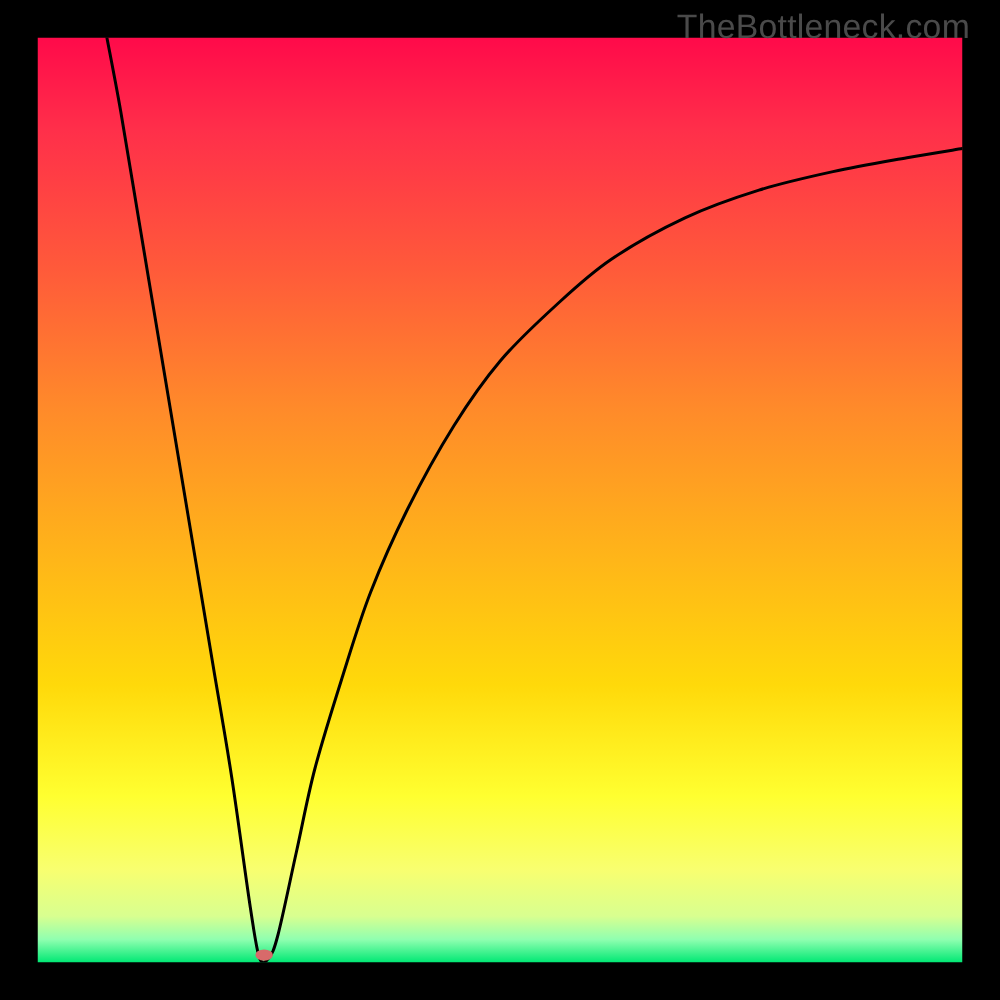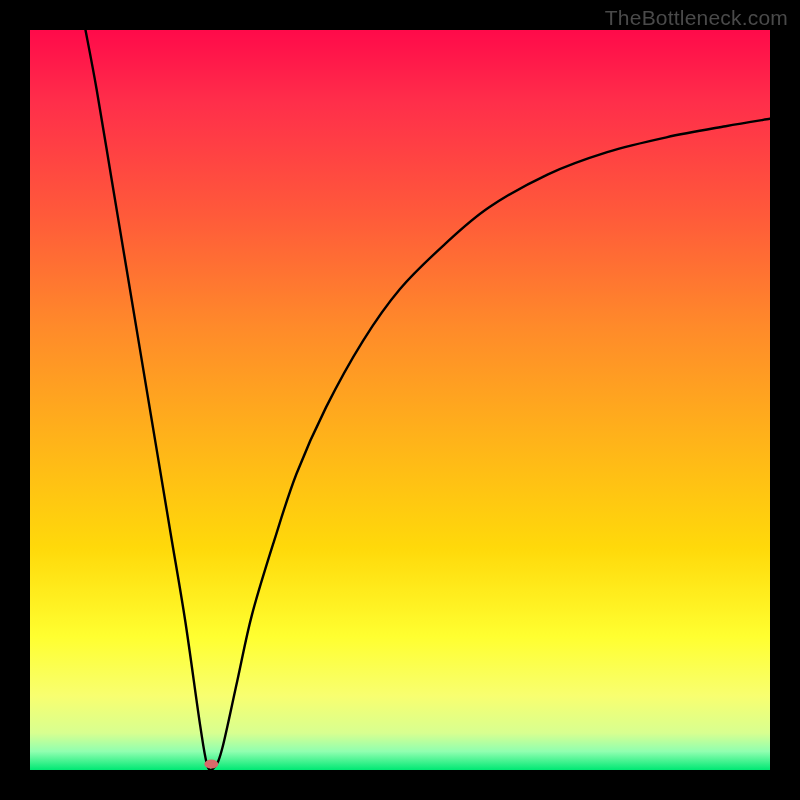--- a/index.html
+++ b/index.html
@@ -36,23 +36,23 @@
   .curve-svg {
     position: absolute;
     left: 0;
     top: 0;
     width: 100%;
     height: 100%;
   }
   .watermark {
     position: absolute;
     top: 6px;
-    right: 12px;
+    right: 24px;
     color: #4a4a4a;
-    font-size: 21px;
+    font-size: 27px;
     font-weight: 500;
     letter-spacing: 0.2px;
   }
 </style>
 </head>
 <body>
 
 <div class="frame">
   <div class="plot-area">
     <svg class="gradient-bg" viewBox="0 0 740 740" preserveAspectRatio="none">

